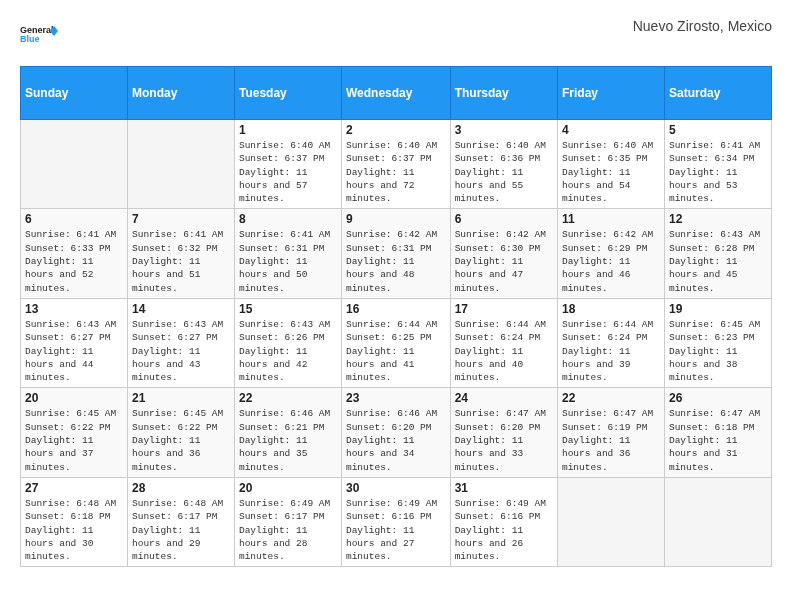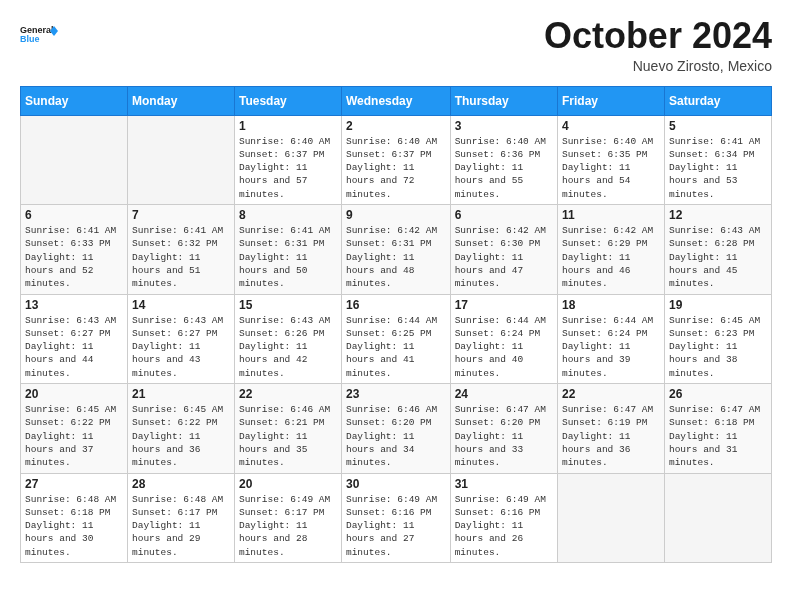--- a/index.html
+++ b/index.html
@@ -42,21 +42,21 @@
       margin-top: 2px;
     }
     .calendar {
       width: 100%;
       border-collapse: collapse;
       font-size: 10.5px;
     }
     .calendar th {
       background: #2196F3;
       color: #fff;
-      padding: 7px 4px;
+      padding: 19px 4px;
       text-align: left;
       font-size: 12px;
       font-weight: 600;
       border: 1px solid #1976D2;
     }
     .calendar td {
       border: 1px solid #ccc;
       vertical-align: top;
       padding: 3px 4px;
       width: 113px;
@@ -95,21 +95,20 @@
 <div class="page">
   <div class="header">
     <div class="logo">
   <svg width="38" height="38" viewBox="0 0 76 44" xmlns="http://www.w3.org/2000/svg">
     <text x="0" y="18" font-size="18" font-weight="bold" fill="#1a1a1a" font-family="Arial">General</text>
     <text x="0" y="36" font-size="18" font-weight="bold" fill="#2196F3" font-family="Arial">Blue</text>
     <polygon points="68,4 76,14 68,24 60,14" fill="#2196F3"></polygon>
   </svg>
 </div>
     <div class="title-area">
-      <div class="month-title">October 2024</div>
       <div class="subtitle">Nuevo Zirosto, Mexico</div>
     </div>
   </div>
 
   <table class="calendar">
     <thead>
       <tr>
       <th>Sunday</th>
           <th>Monday</th>
           <th>Tuesday</th>

